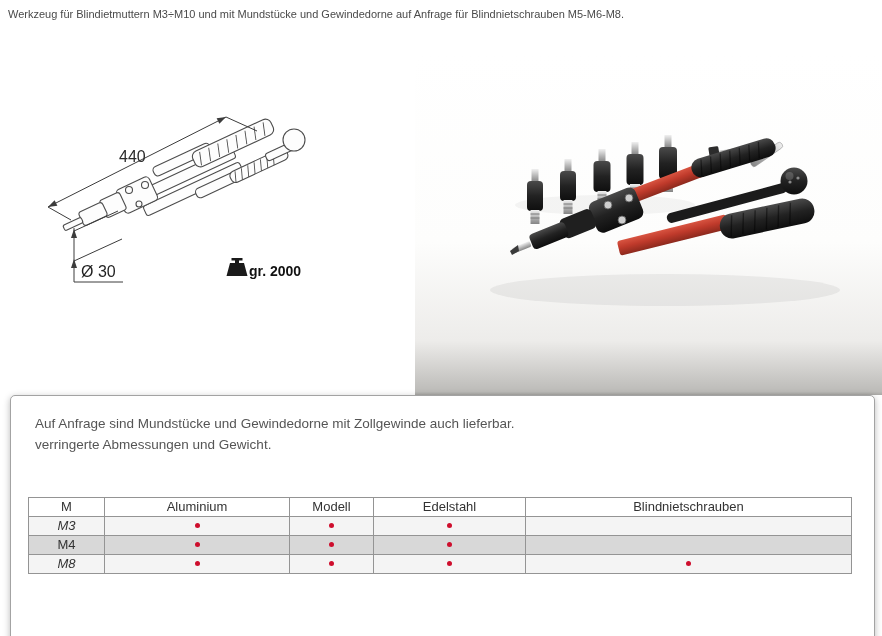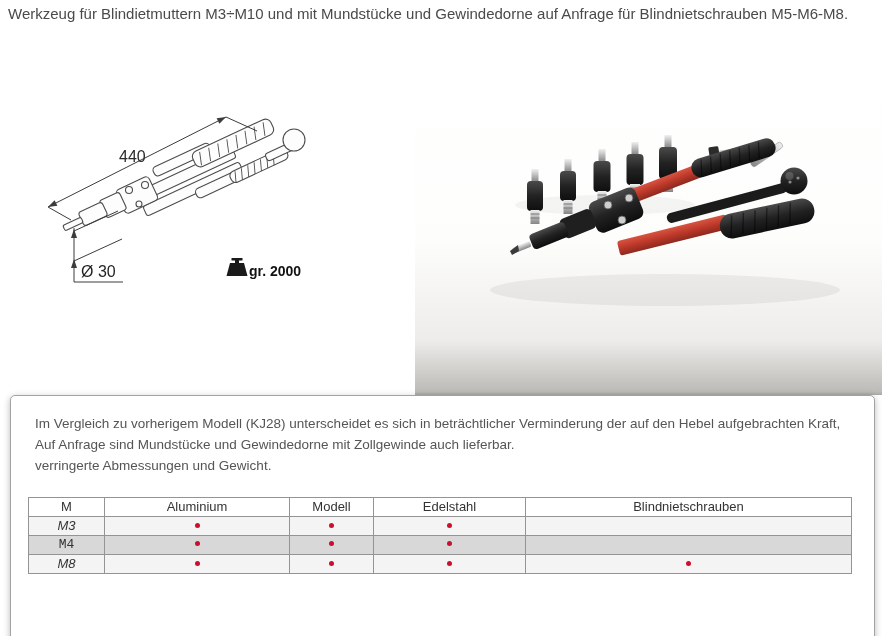--- a/index.html
+++ b/index.html
@@ -3,21 +3,21 @@
 <meta charset="utf-8">
 <style>
   html,body{margin:0;padding:0;}
   body{
     width:882px;height:636px;position:relative;overflow:hidden;
     background:#ffffff;
     font-family:"Liberation Sans",sans-serif;
   }
   .intro{
     position:absolute;top:6px;left:8px;margin:0;
-    font-size:15px;line-height:16px;color:#4a4a4a;white-space:nowrap;
+    font-size:11px;line-height:16px;color:#4a4a4a;white-space:nowrap;
   }
   .drawing{
     position:absolute;left:21px;top:90px;width:330px;height:210px;background:#ffffff;
   }
   .photo{
     position:absolute;left:415px;top:55px;width:467px;height:340px;
     background:linear-gradient(180deg,#ffffff 0%,#fdfdfc 55%,#edecea 84%,#bcbbb8 99%,#a9a8a5 100%);
   }
   .info-box{
     position:absolute;left:10px;top:395px;width:865px;height:400px;
@@ -32,21 +32,21 @@
     position:absolute;left:17px;top:101px;width:823px;
     border-collapse:collapse;table-layout:fixed;
     font-size:13px;color:#333333;
   }
   table.avail th,table.avail td{
     border:1px solid #949494;height:18px;line-height:18px;padding:0;
     text-align:center;font-weight:normal;overflow:hidden;
   }
   table.avail thead th{background:#ffffff;}
   tr.light td{background:var(--row-light,#f4f4f4);font-style:italic;}
-  tr.dark td{background:var(--row-dark,#d8d8d8);font-family:Liberation Mono, monospace;}
+  tr.dark td{background:var(--row-dark,#d8d8d8);}
   .dot{
     display:inline-block;width:5px;height:5px;border-radius:50%;
     background:var(--dot-color,#ce0e2d);vertical-align:middle;margin-top:-2px;
   }
   svg text{font-family:"Liberation Sans",sans-serif;}
 </style>
 </head>
 <body>
 
 <div class="page">
@@ -227,21 +227,20 @@
         <rect transform="rotate(-22 162 169)" x="146" y="158.5" width="34" height="21" rx="5" fill="#1f1f1f"></rect>
         <rect transform="rotate(-22 133 181)" x="115" y="173" width="38" height="16" rx="4" fill="url(#blackg)"></rect>
         <rect transform="rotate(-22 106 192)" x="97" y="189.5" width="19" height="6" rx="1.5" fill="url(#metalg)"></rect>
         <polygon points="95,196 103,190 104,196 97,200" fill="#3a3a3a"></polygon>
       </g>
     </svg>
   </div>
 
   <div class="info-box">
     <div class="info-text">
-      <div>Im Vergleich zu vorherigem Modell (KJ28) unterscheidet es sich in beträchtlicher Verminderung der auf den Hebel aufgebrachten Kraft,</div>
       <div>Auf Anfrage sind Mundstücke und Gewindedorne mit Zollgewinde auch lieferbar.</div>
       <div>verringerte Abmessungen und Gewicht.</div>
     </div>
 
     <table class="avail">
       <colgroup>
         <col style="width:76px">
           <col style="width:185px">
           <col style="width:84px">
         <col style="width:152px">

